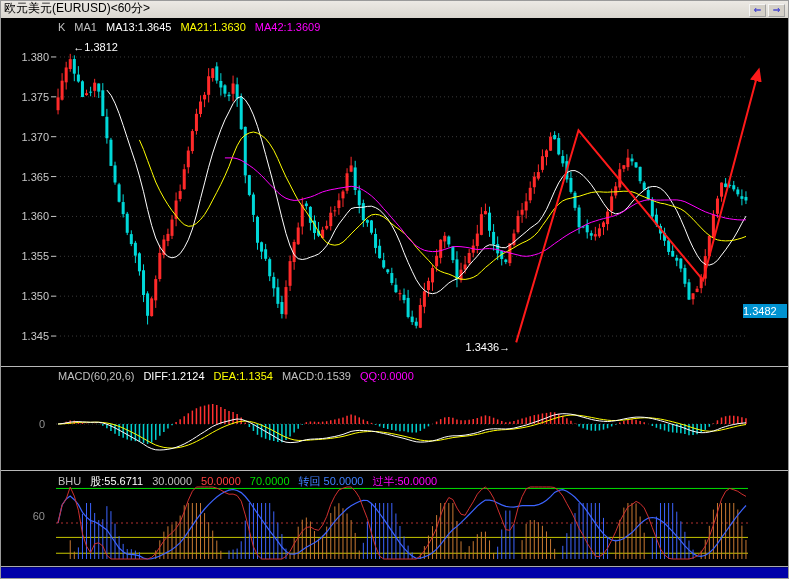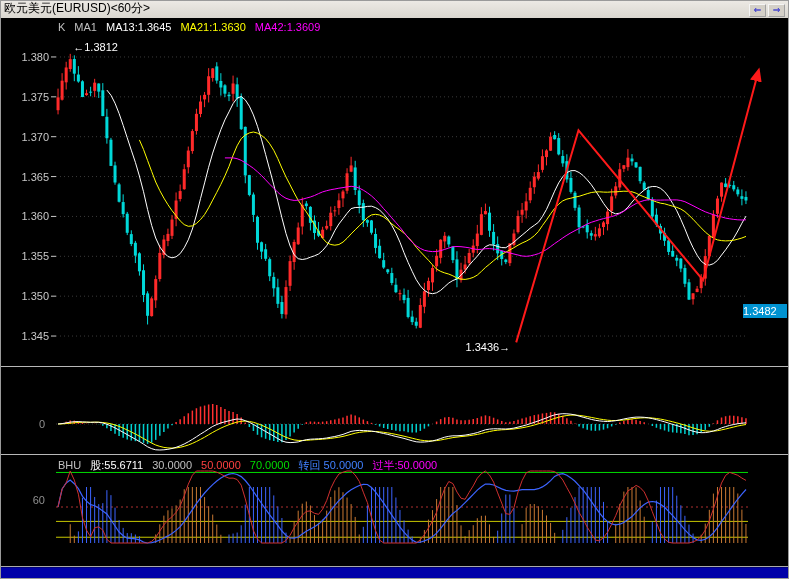--- a/index.html
+++ b/index.html
@@ -18,21 +18,21 @@
   .title{white-space:nowrap;}
   .navbtns{display:flex;gap:2px;}
   .navbtn{
     width:17px;height:13px;padding:0;font-size:9px;line-height:11px;
     color:#0000d0;background:#d4d0c8;border:1px outset #f5f5f5;cursor:pointer;
     font-family:"DejaVu Sans",sans-serif;
   }
   .panel{position:absolute;left:0;right:0;overflow:hidden;background:#000;box-sizing:border-box;}
   .panel.main{top:17px;height:348px;}
   .panel.macd{top:365px;height:104px;border-top:1px solid #b8b8b8;}
-  .panel.bhu{top:453px;height:96px;border-top:1px solid #b8b8b8;text-align:right;}
+  .panel.bhu{top:469px;height:96px;border-top:1px solid #b8b8b8;text-align:right;}
   .panel svg{position:absolute;top:0;left:0;}
   .legend{
     position:absolute;top:3px;left:57px;z-index:3;font-size:11px;
     white-space:nowrap;pointer-events:none;
   }
   .legend span{margin-right:9px;}
   .badge{
     position:absolute;right:1px;width:44px;height:14px;z-index:4;
     color:#fff;font-size:11px;line-height:14px;text-align:left;
   }
@@ -438,20 +438,21 @@
           </marker>
         </defs>
         <polyline points="515.2,324.4 577.5,112.3 702.0,262.2 757.4,53.3" fill="none" stroke="#ff1a1a" stroke-width="2" marker-end="url(#arrowHead)"></polyline>
         <text x="72.224" y="33.39210526315763" font-size="11" fill="#ffffff">←1.3812</text>
         <text x="509.18000000000006" y="333.2026315789475" text-anchor="end" font-size="11" fill="#ffffff">1.3436→</text>
       </svg>
     <div class="badge" id="priceBadge" style="top: 285.524px; background: rgb(0, 146, 208);">1.3482</div>
   </div>
 
   <div class="panel macd" id="macdPanel">
+    <div class="legend"><span style="color: rgb(192, 192, 192);">MACD(60,20,6)</span><span style="color: rgb(255, 255, 255);">DIFF:1.2124</span><span style="color: rgb(255, 255, 0);">DEA:1.1354</span><span style="color: rgb(192, 192, 192);">MACD:0.1539</span><span style="color: rgb(255, 0, 255);">QQ:0.0000</span></div>
     <svg id="macdSvg" width="789" height="103">
         <line x1="55" y1="57" x2="747" y2="57" stroke="#3a3a3a" stroke-width="1" stroke-dasharray="1,3"></line>
         <text x="44" y="61" text-anchor="end" font-size="11" fill="#909090">0</text>
         <g>
           <line x1="57.035294117647055" y1="57" x2="57.035294117647055" y2="57" stroke="#ff3030" stroke-width="1.5"></line>
           <line x1="61.10588235294118" y1="57" x2="61.10588235294118" y2="56.00708709710383" stroke="#ff3030" stroke-width="1.5"></line>
           <line x1="65.17647058823529" y1="57" x2="65.17647058823529" y2="54.63940164653624" stroke="#ff3030" stroke-width="1.5"></line>
           <line x1="69.24705882352941" y1="57" x2="69.24705882352941" y2="53.382109646310425" stroke="#ff3030" stroke-width="1.5"></line>
           <line x1="73.31764705882352" y1="57" x2="73.31764705882352" y2="53.601977012541305" stroke="#ff3030" stroke-width="1.5"></line>
           <line x1="77.38823529411765" y1="57" x2="77.38823529411765" y2="54.34582411563264" stroke="#ff3030" stroke-width="1.5"></line>

